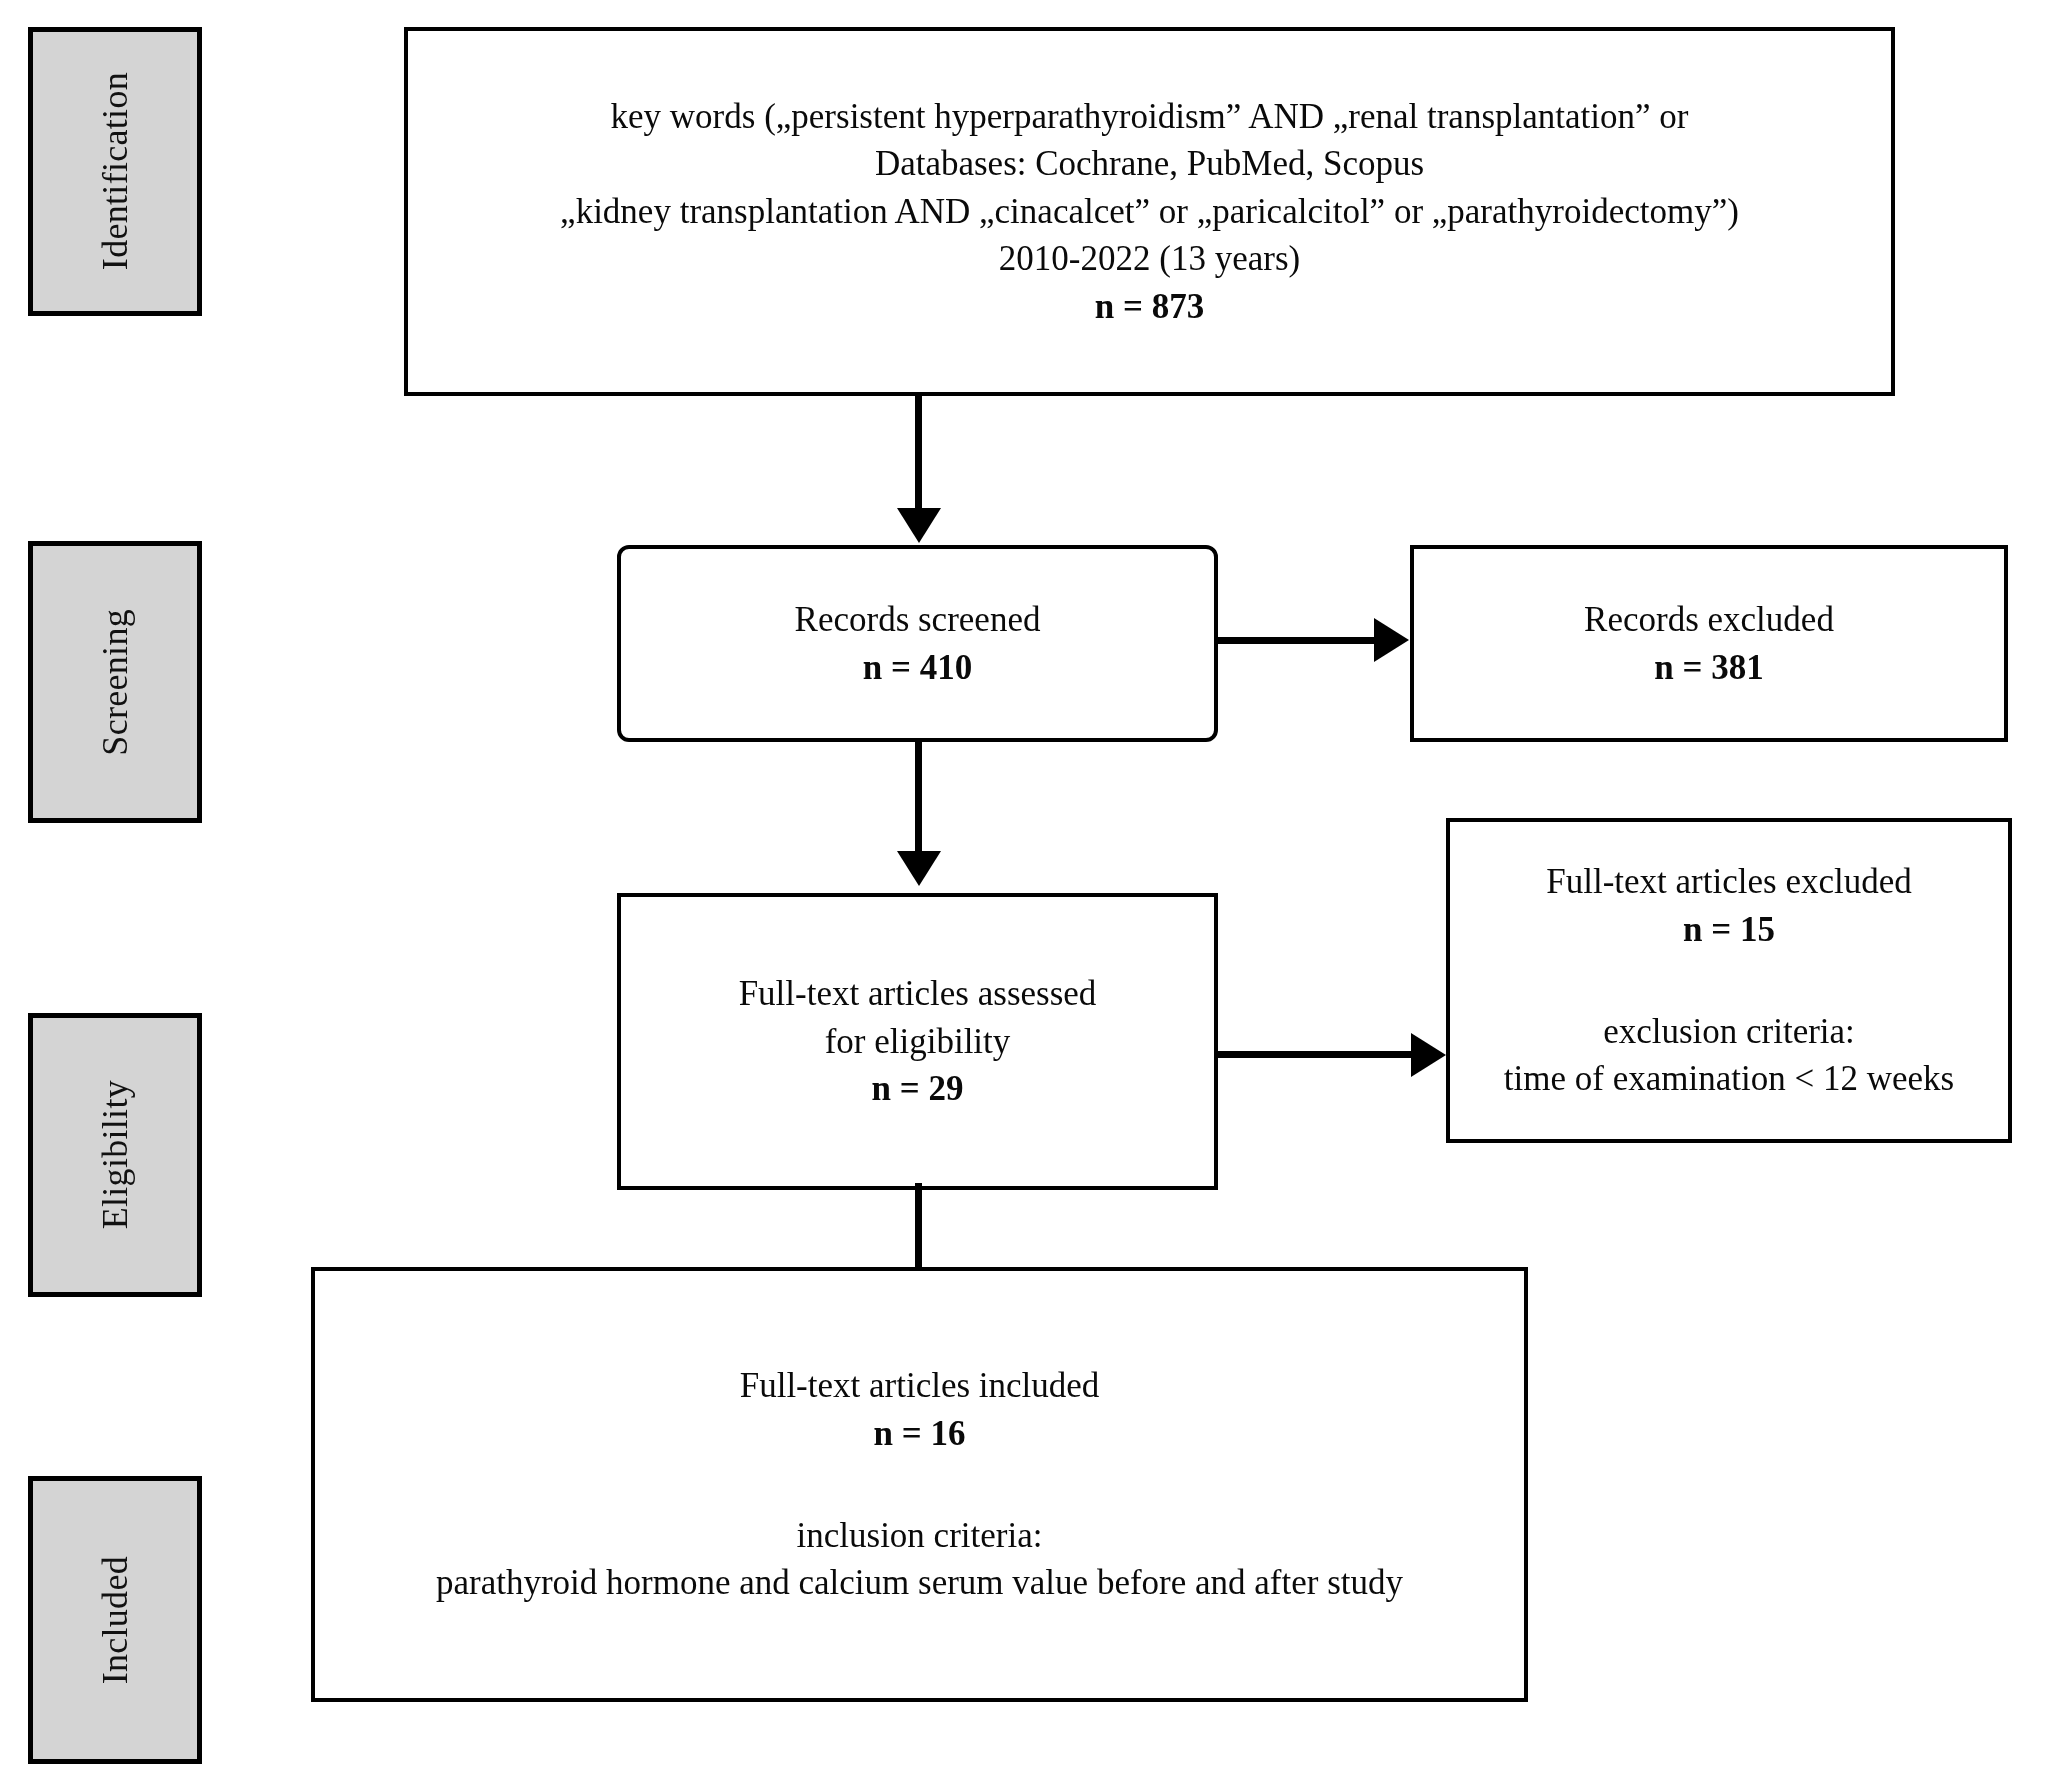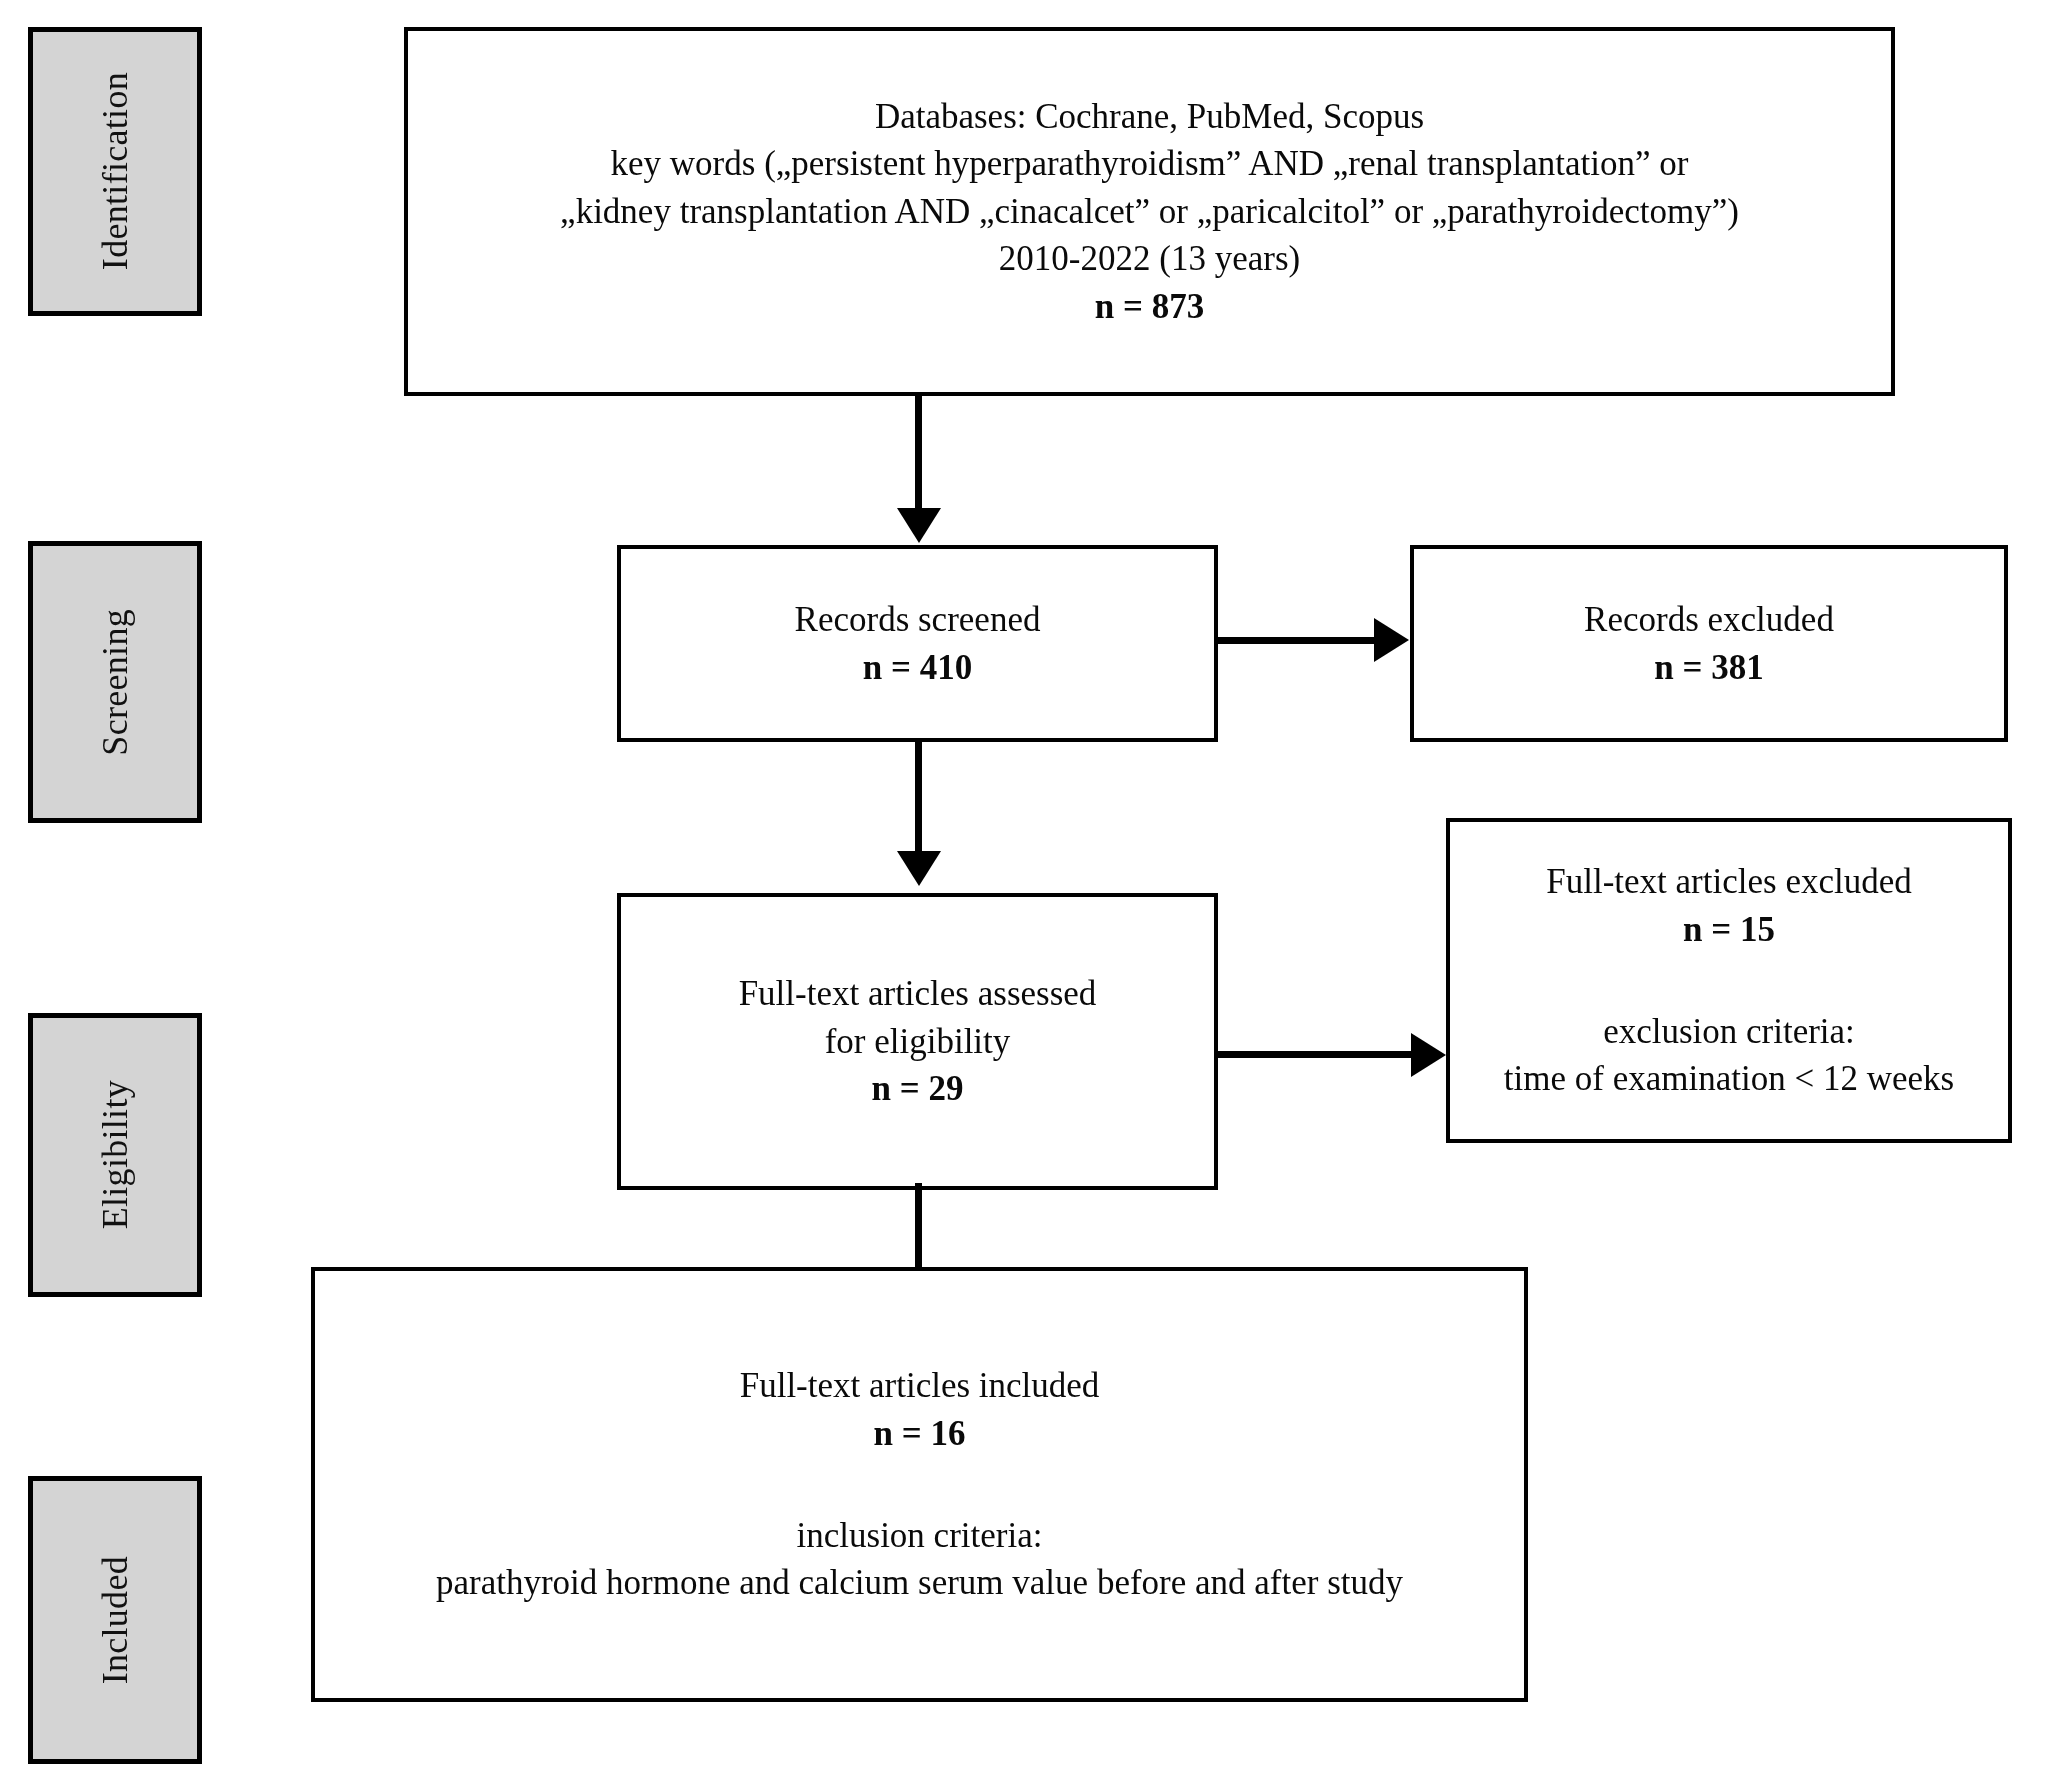--- a/index.html
+++ b/index.html
@@ -105,31 +105,31 @@
 
   <div class="stage-box" style="left:28px; top:1013px; width:174px; height:284px;">
     <span class="stage-label">Eligibility</span>
   </div>
 
   <div class="stage-box" style="left:28px; top:1476px; width:174px; height:288px;">
     <span class="stage-label">Included</span>
   </div>
 
   <div class="flow-box" style="left:404px; top:27px; width:1491px; height:369px;">
+    <div class="line">key words („persistent hyperparathyroidism” AND „renal transplantation” or</div>
     <div class="line">Databases: Cochrane, PubMed, Scopus</div>
-    <div class="line">key words („persistent hyperparathyroidism” AND „renal transplantation” or</div>
     <div class="line">„kidney transplantation AND „cinacalcet” or „paricalcitol” or „parathyroidectomy”)</div>
     <div class="line">2010-2022 (13 years)</div>
     <div class="line bold">n = 873</div>
   </div>
 
   <div class="v-stem" style="left:915px; top:396px; height:113px;"></div>
   <div class="v-head" style="left:897px; top:508px;"></div>
 
-  <div class="flow-box" style="left:617px; top:545px; width:601px; height:197px;">
+  <div class="flow-box" style="left:617px; top:545px; width:601px; height:197px;border-radius:12px;">
     <div class="line">Records screened</div>
     <div class="line bold">n = 410</div>
   </div>
 
   <div class="h-stem" style="left:1215px; top:637px; width:164px;"></div>
   <div class="h-head" style="left:1374px; top:618px;"></div>
 
   <div class="flow-box" style="left:1410px; top:545px; width:598px; height:197px;">
     <div class="line">Records excluded</div>
     <div class="line bold">n = 381</div>

